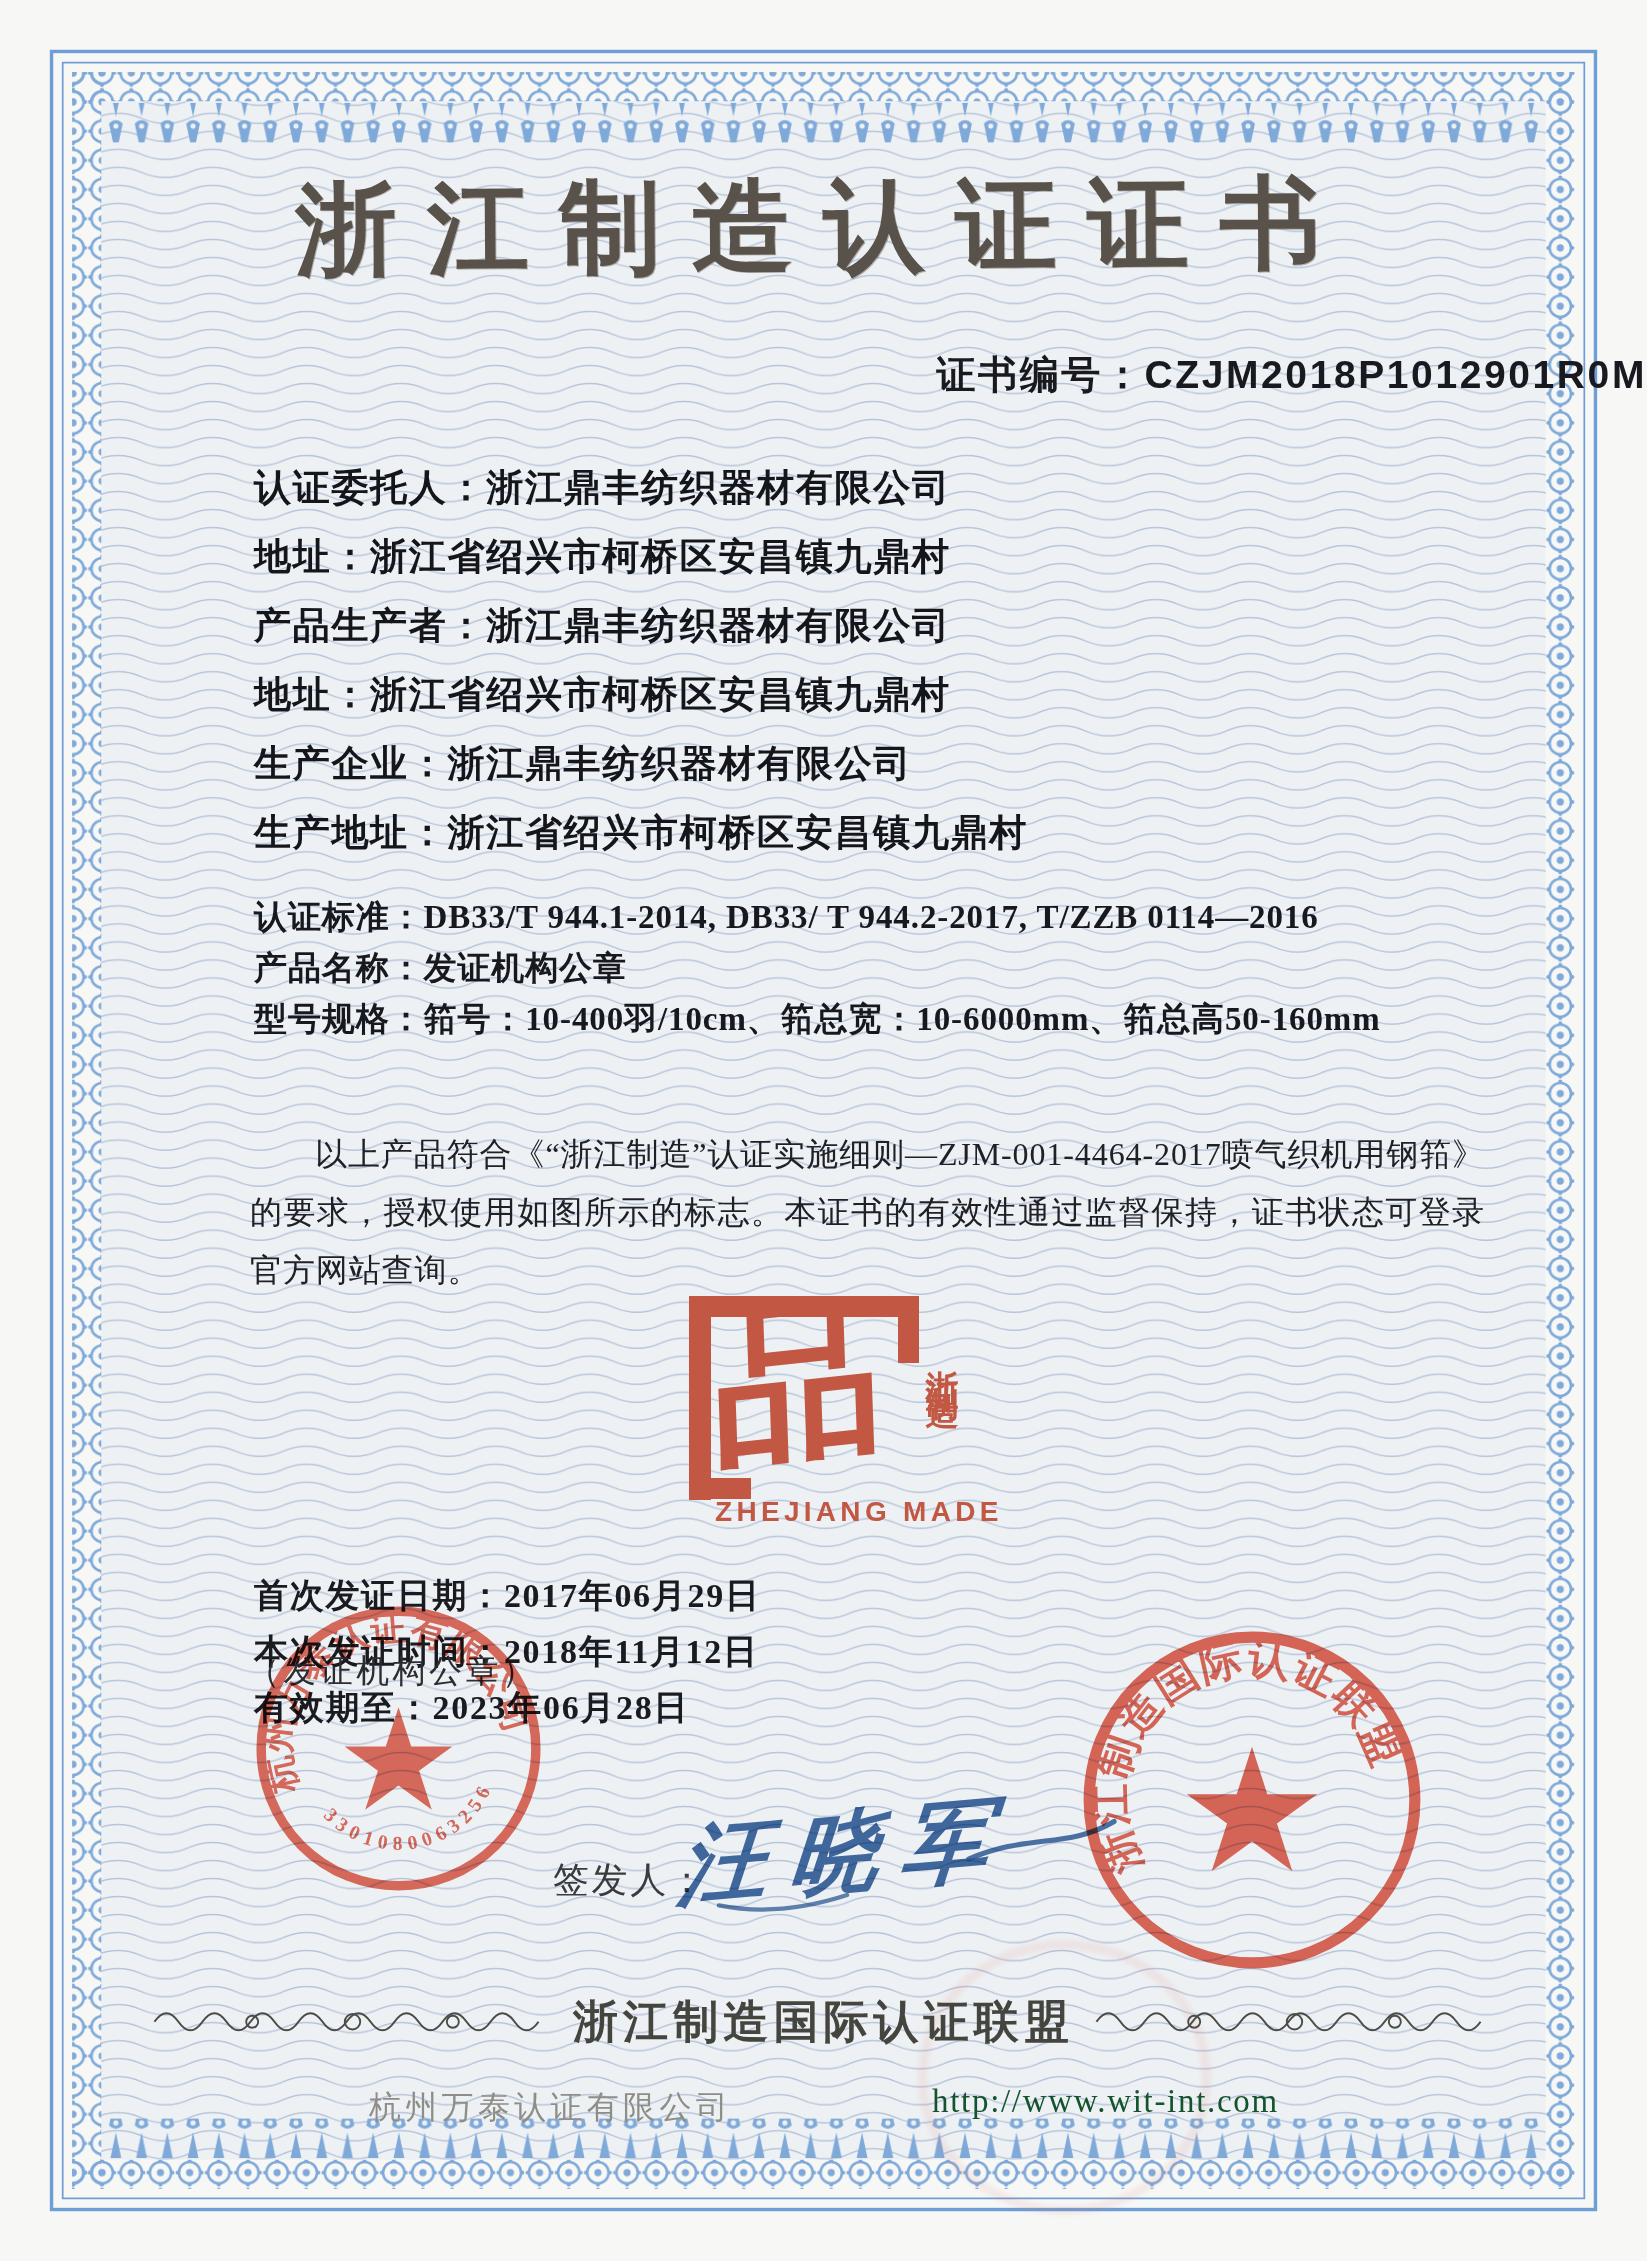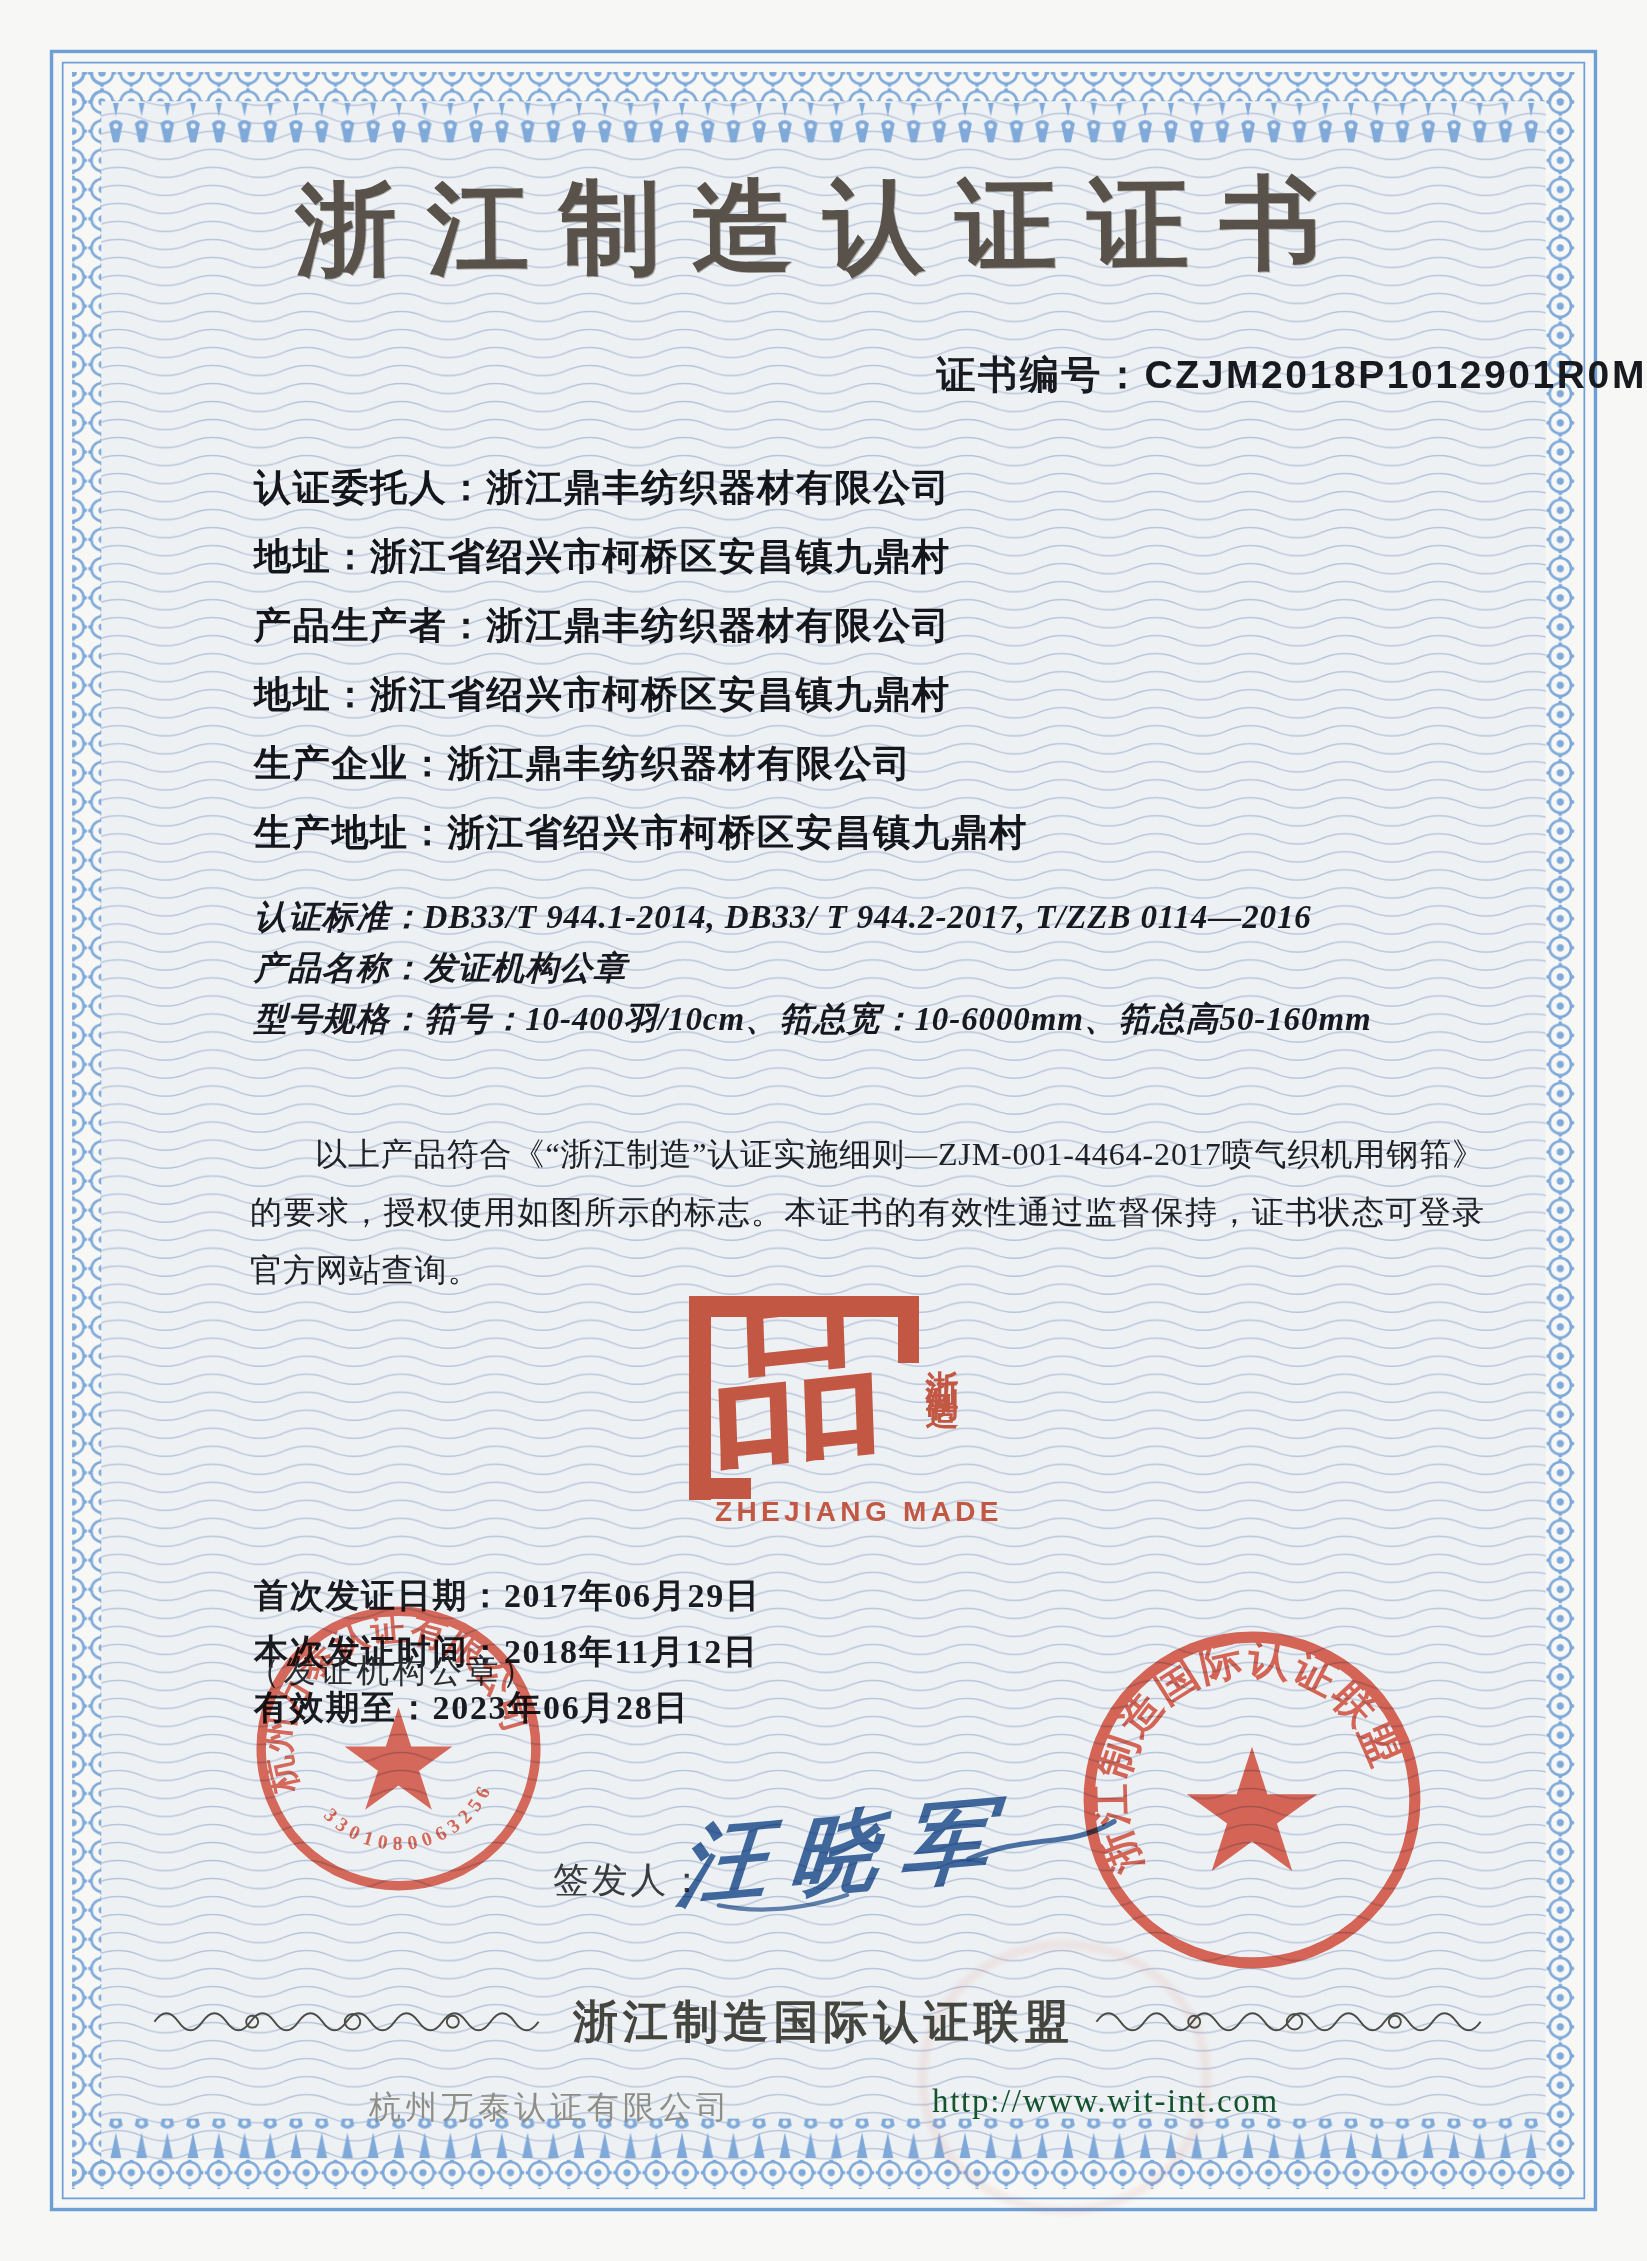--- a/index.html
+++ b/index.html
@@ -20,21 +20,21 @@
     transform:rotate(-.4deg);
   }
   .certno{
     left:0; top:348px; width:100%; text-align:right;
     font-family:"Liberation Sans","DejaVu Sans",sans-serif;
     font-size:39px; font-weight:700; color:#191a1f; letter-spacing:2.6px;
   }
   .info{ left:254px; top:453px; font-size:37px; font-weight:700;
     line-height:69px; letter-spacing:1.7px; color:#15161b; white-space:nowrap;}
   .specs{ left:254px; top:892px; font-size:33px; font-weight:700;
-    line-height:51px; letter-spacing:0.9px; color:#181920; white-space:nowrap;font-style:italic;}
+    line-height:51px; letter-spacing:0.9px; color:#181920; white-space:nowrap;}
   .statement{
     left:250px; top:1125px; width:1235px;
     font-size:32px; line-height:58px; text-align:justify;
     text-indent:65px; color:#202127; letter-spacing:0.9px;
   }
   .dates{ left:254px; top:1568px; font-size:34px; font-weight:700;
     line-height:56px; letter-spacing:1.7px; color:#1a1b20; white-space:nowrap;}
   .sealnote{ left:247px; top:1649px; font-size:33px; color:#2c2d31; letter-spacing:3.4px;}
   .issuer-label{ left:546px; top:1856px; font-size:36px; color:#3a3b3f; letter-spacing:2.6px;margin-left:7px;}
 

